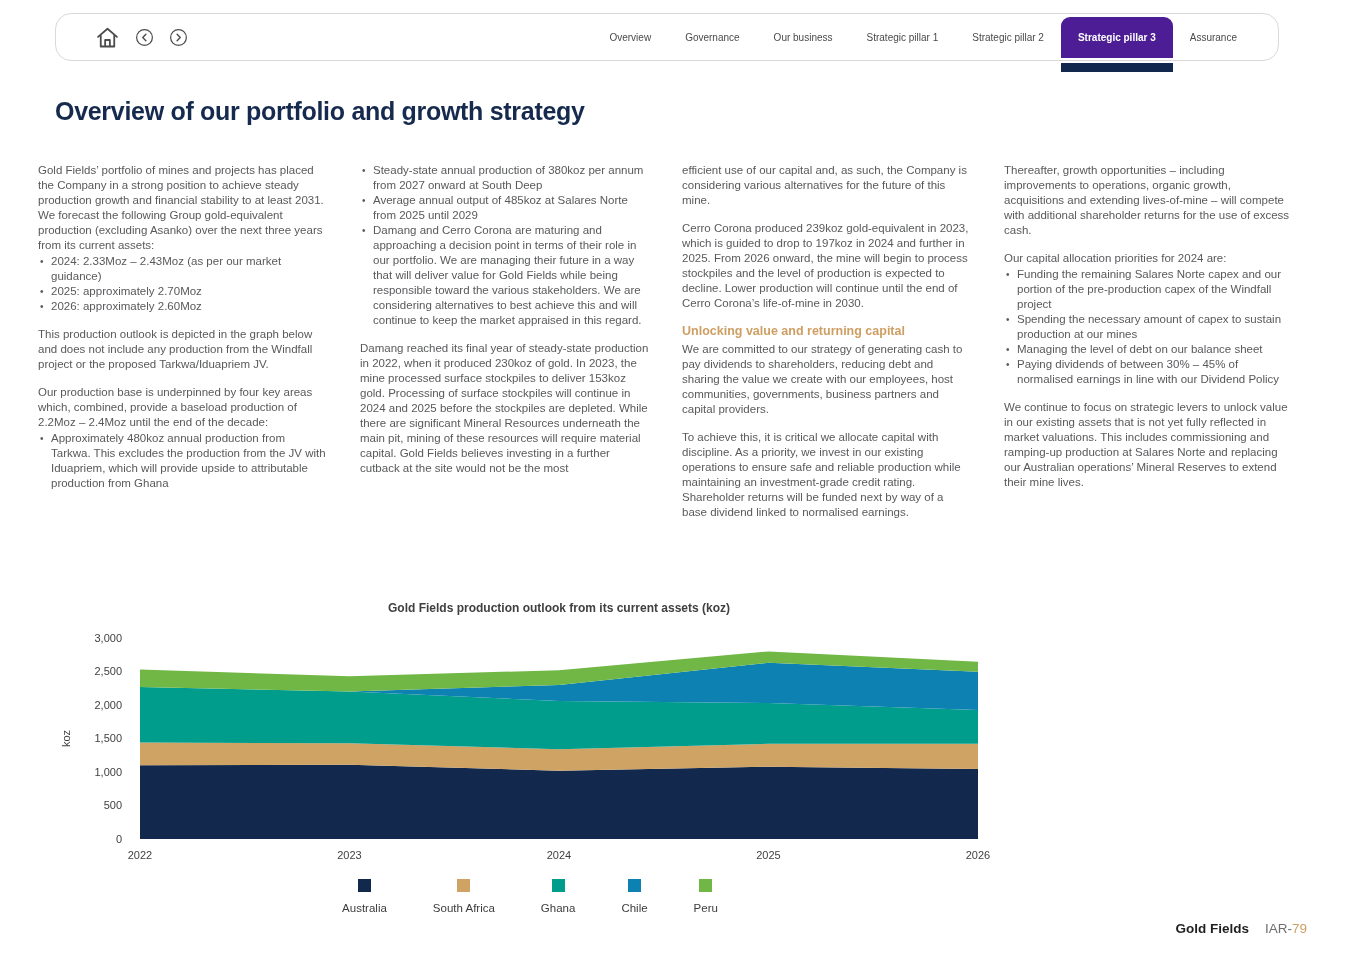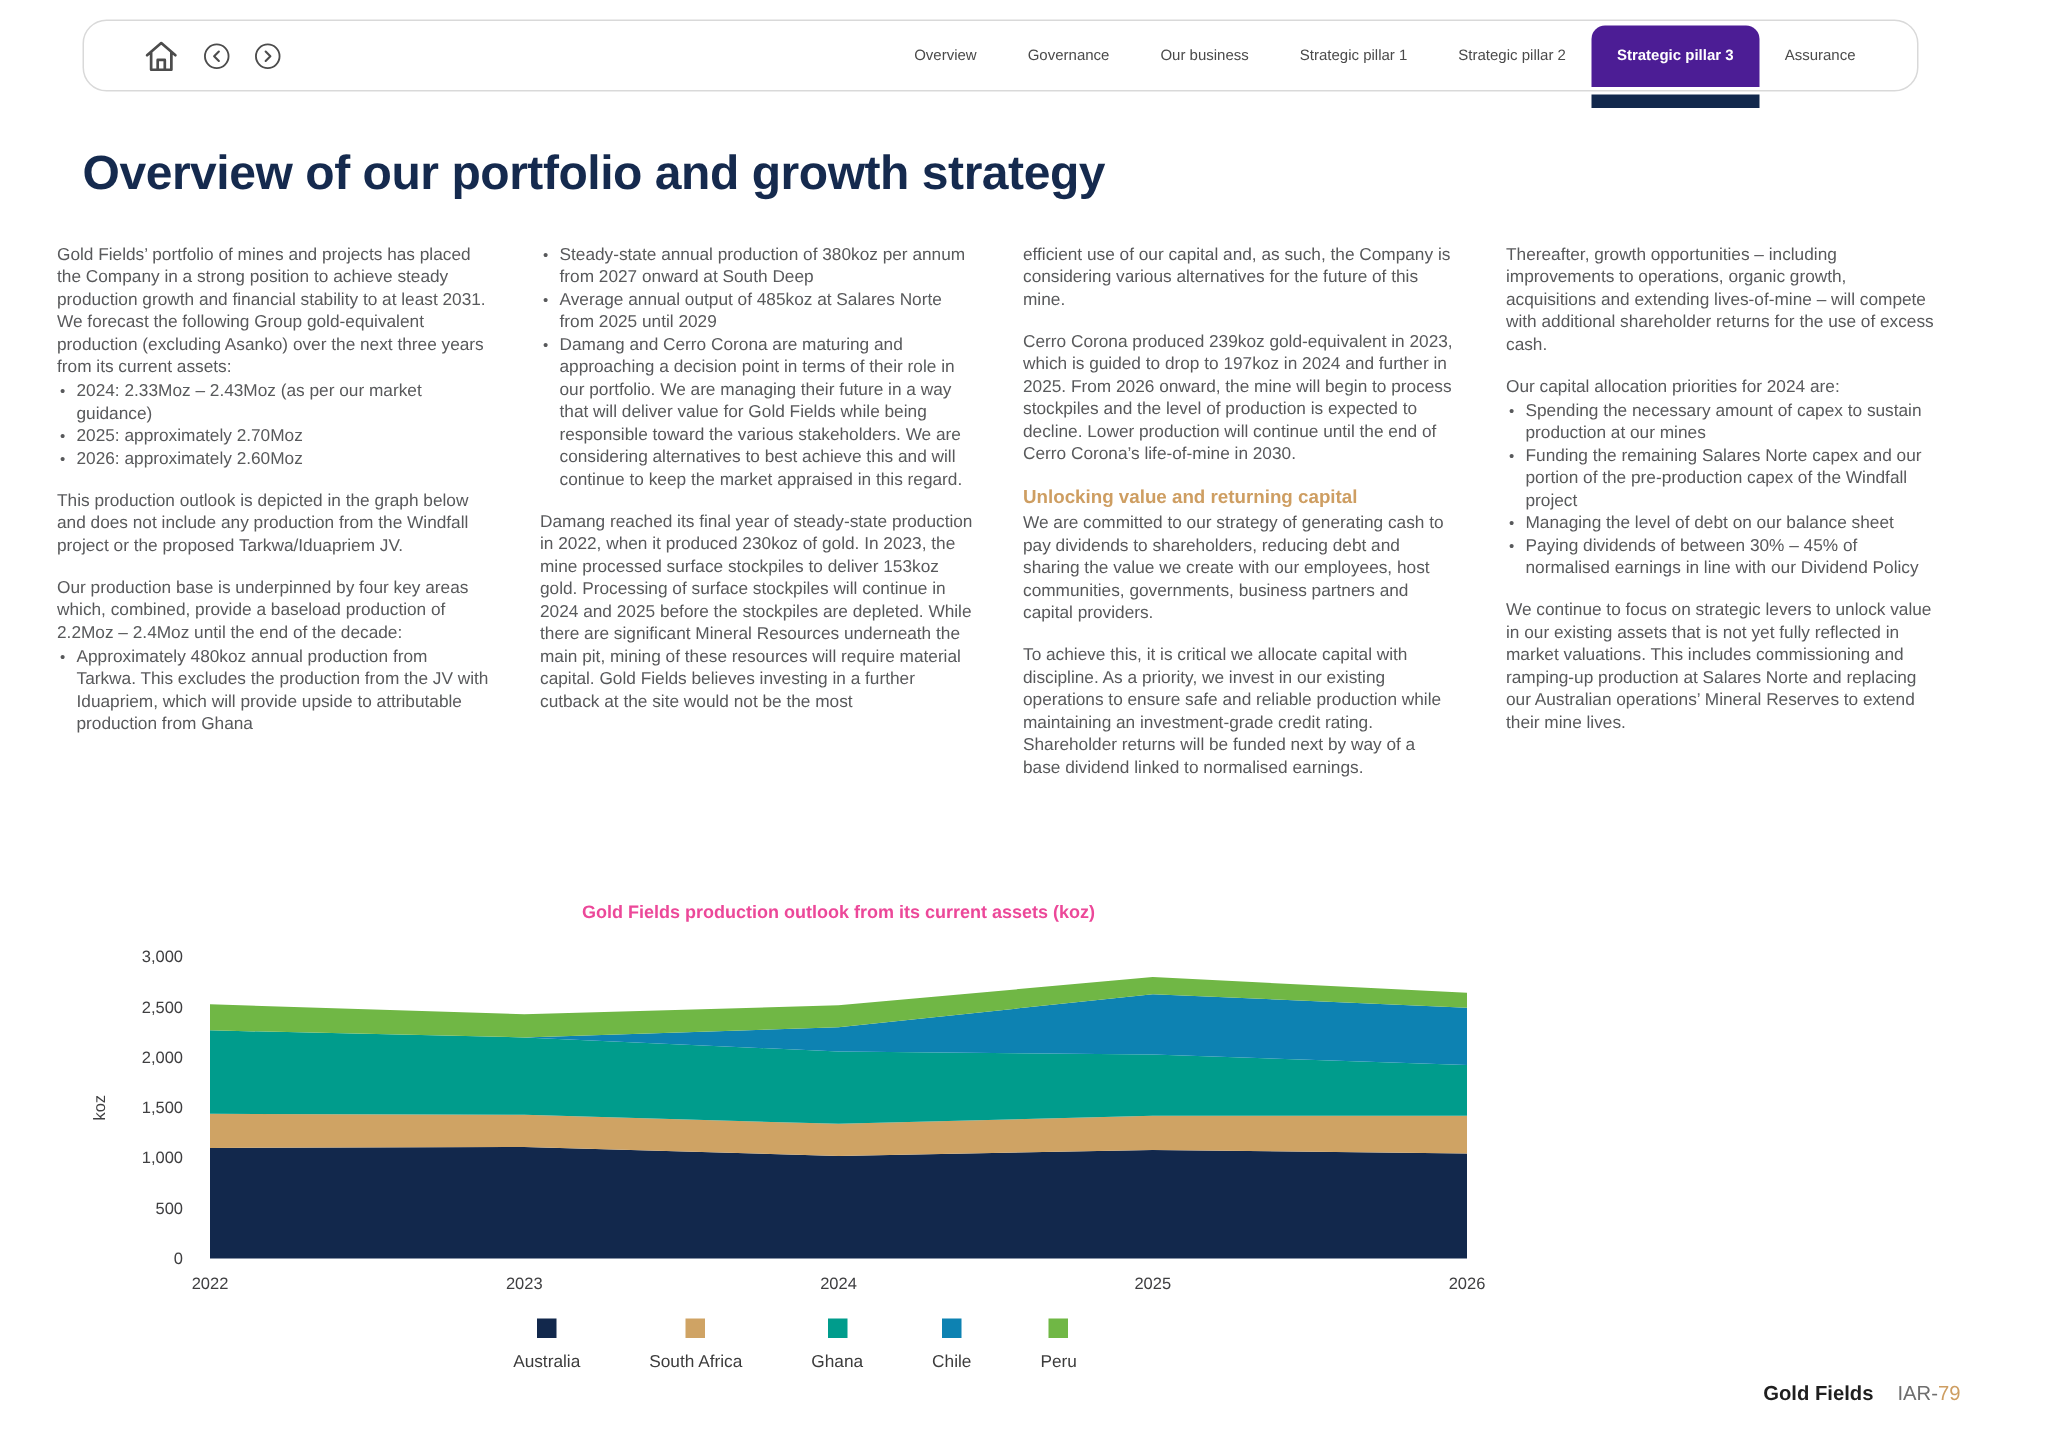--- a/index.html
+++ b/index.html
@@ -28,38 +28,38 @@
     border-radius:9px 9px 0 0; height:41px; align-self:flex-start;
     margin-top:3px; position:relative;
   }
   .tab.active::after {
     content:""; position:absolute; left:0; right:0; top:46px; height:9px;
     background:#12284C;
   }
   
   .page-title {
     position:absolute; left:55px; top:97px; margin:0;
-    font-size:32px; font-weight:700; color:#152A4E; letter-spacing:-0.3px;
+    font-size:25px; font-weight:700; color:#152A4E; letter-spacing:-0.3px;
   }
   
   .columns {
     position:absolute; left:38px; top:163px; width:1255px;
     display:grid; grid-template-columns:repeat(4,1fr); column-gap:33px;
     font-size:11.5px; line-height:15px;
   }
   .col p { margin:0 0 13px; }
   .col ul { margin:0 0 13px; padding:0; list-style:none; }
   .col p + ul { margin-top:-12px; }
   .col li { position:relative; padding-left:13px; }
   .col li::before { content:"•"; position:absolute; left:2px; top:0; font-size:10px; }
   .col h3 { margin:0 0 3px; font-size:12.5px; font-weight:700; color:#CE9E62; }
   
   .chart-title {
     position:absolute; left:140px; top:601px; width:838px; text-align:center;
-    font-size:12px; font-weight:700; color:#ec4899;
+    font-size:12px; font-weight:700; color:#404040;
   }
   .chart-svg { position:absolute; left:60px; top:619px; }
   .chart-svg .tick { font-size:11px; fill:#3F3F41; font-family:"Liberation Sans","DejaVu Sans",sans-serif; }
   .chart-legend {
     position:absolute; left:60px; top:879px; width:940px;
     display:flex; justify-content:center; gap:46px; align-items:center;
   }
   .legend-item { display:flex; align-items:center; gap:10px; font-size:11.5px; color:#3C3C3C;flex-direction:column; }
   .swatch { width:13px; height:13px; display:inline-block; }
   
@@ -127,22 +127,22 @@
       <p>efficient use of our capital and, as such, the Company is considering various alternatives for the future of this mine.</p>
       <p>Cerro Corona produced 239koz gold-equivalent in 2023, which is guided to drop to 197koz in 2024 and further in 2025. From 2026 onward, the mine will begin to process stockpiles and the level of production is expected to decline. Lower production will continue until the end of Cerro Corona’s life-of-mine in 2030.</p>
       <h3>Unlocking value and returning capital</h3>
       <p>We are committed to our strategy of generating cash to pay dividends to shareholders, reducing debt and sharing the value we create with our employees, host communities, governments, business partners and capital providers.</p>
       <p>To achieve this, it is critical we allocate capital with discipline. As a priority, we invest in our existing operations to ensure safe and reliable production while maintaining an investment-grade credit rating. Shareholder returns will be funded next by way of a base dividend linked to normalised earnings.</p>
     </div>
     <div class="col">
       <p>Thereafter, growth opportunities – including improvements to operations, organic growth, acquisitions and extending lives-of-mine – will compete with additional shareholder returns for the use of excess cash.</p>
       <p>Our capital allocation priorities for 2024 are:</p>
       <ul>
+        <li>Funding the remaining Salares Norte capex and our portion of the pre-production capex of the Windfall project</li>
         <li>Spending the necessary amount of capex to sustain production at our mines</li>
-        <li>Funding the remaining Salares Norte capex and our portion of the pre-production capex of the Windfall project</li>
         <li>Managing the level of debt on our balance sheet</li>
         <li>Paying dividends of between 30% – 45% of normalised earnings in line with our Dividend Policy</li>
       </ul>
       <p>We continue to focus on strategic levers to unlock value in our existing assets that is not yet fully reflected in market valuations. This includes commissioning and ramping-up production at Salares Norte and replacing our Australian operations’ Mineral Reserves to extend their mine lives.</p>
     </div>
   </div>
 
 <div class="chart-title">Gold Fields production outlook from its current assets (koz)</div>
 <svg class="chart-svg" width="940" height="245">
     <polygon points="80,146.3 289.5,145.63 499,151.66 708.5,147.64 918,149.985 918,220 708.5,220 499,220 289.5,220 80,220" fill="#12284C"></polygon>

